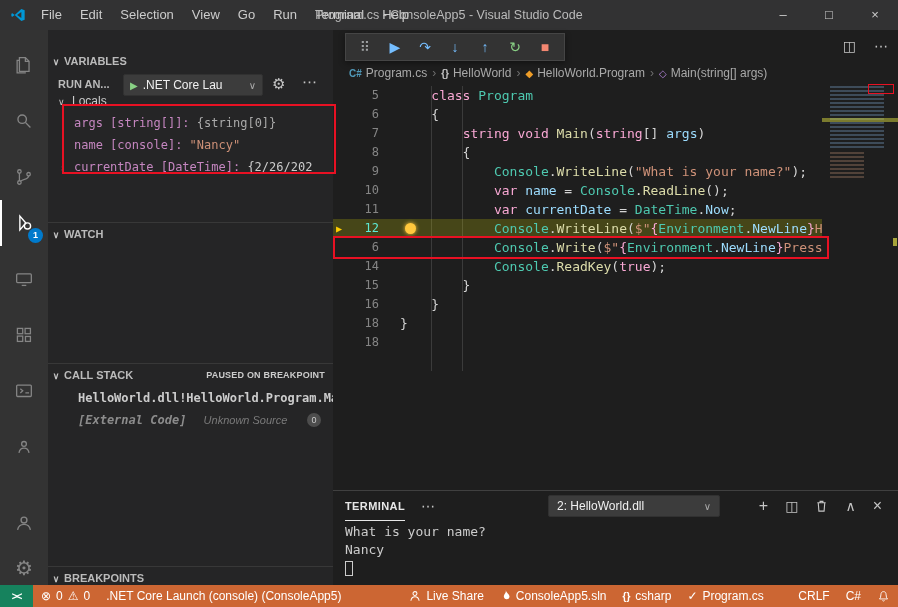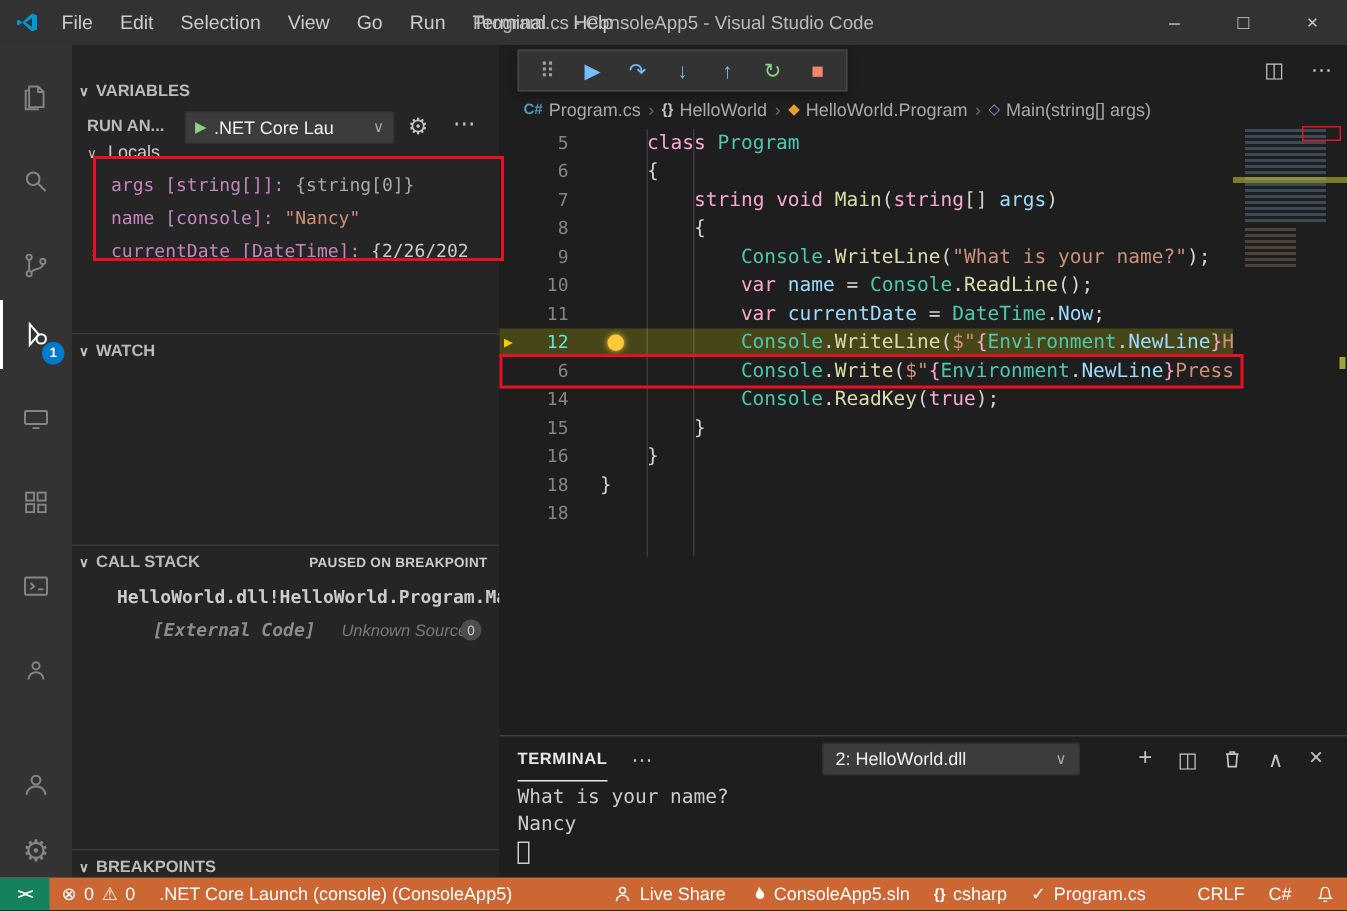--- a/index.html
+++ b/index.html
@@ -42,21 +42,21 @@
   .variables-list { position:absolute; left:0; top:82px; right:0; }
   .var-row { height:22px; line-height:22px; padding-left:12px; font-size:12px; font-family:"DejaVu Sans Mono", monospace; white-space:nowrap; overflow:hidden; }
   .var-row .twistie { display:inline-block; width:14px; font-size:9px; color:#C5C5C5; }
   .vname { color:#C586C0; }
   .vval.obj { color:#AAAAAA; }
   .vval.str { color:#CE9178; }
   .vval.obj2 { color:#CCCCCC; }
   .paused-label { position:absolute; right:8px; top:0; font-size:9px; font-weight:bold; color:#CCCCCC; line-height:22px; letter-spacing:0.2px; }
   .frame-row { position:absolute; left:0; right:0; height:22px; line-height:22px; padding-left:30px; font-size:12px; font-family:"DejaVu Sans Mono", monospace; white-space:nowrap; overflow:hidden; }
   .frame-main { color:#CCCCCC; font-weight:bold; }
-  .frame-ext { color:#8C8C8C; font-style:italic; font-weight:bold;margin-left:24px; }
+  .frame-ext { color:#8C8C8C; font-style:italic; font-weight:bold; }
   .frame-detail { color:#7A7A7A; font-style:italic; margin-left:10px; font-family:"Liberation Sans", sans-serif; font-size:11px; }
   .frame-badge { position:absolute; right:12px; top:4px; background:#4D4D4D; color:#CCC; font-size:9px; width:14px; height:14px; line-height:14px; border-radius:50%; text-align:center; font-style:normal; font-family:"Liberation Sans", sans-serif; }
 
   
   .editor { position:absolute; left:333px; top:30px; width:565px; height:460px; background:#1E1E1E; }
   .debug-toolbar { position:absolute; left:12px; top:3px; height:28px; background:#333333; border:1px solid #454545; box-shadow:0 2px 6px rgba(0,0,0,0.4); display:flex; align-items:center; padding:0 6px; gap:4px; }
   .dbg-btn { width:26px; height:24px; display:flex; align-items:center; justify-content:center; font-size:14px; }
   .ed-corner-icons { position:absolute; right:10px; top:8px; display:flex; gap:18px; color:#C5C5C5; font-size:14px; }
   .breadcrumbs { position:absolute; left:16px; top:33px; height:20px; display:flex; align-items:center; font-size:12px; color:#A9A9A9; white-space:nowrap; }
   .bc-sep { margin:0 5px; color:#6E6E6E; font-size:12px; }

